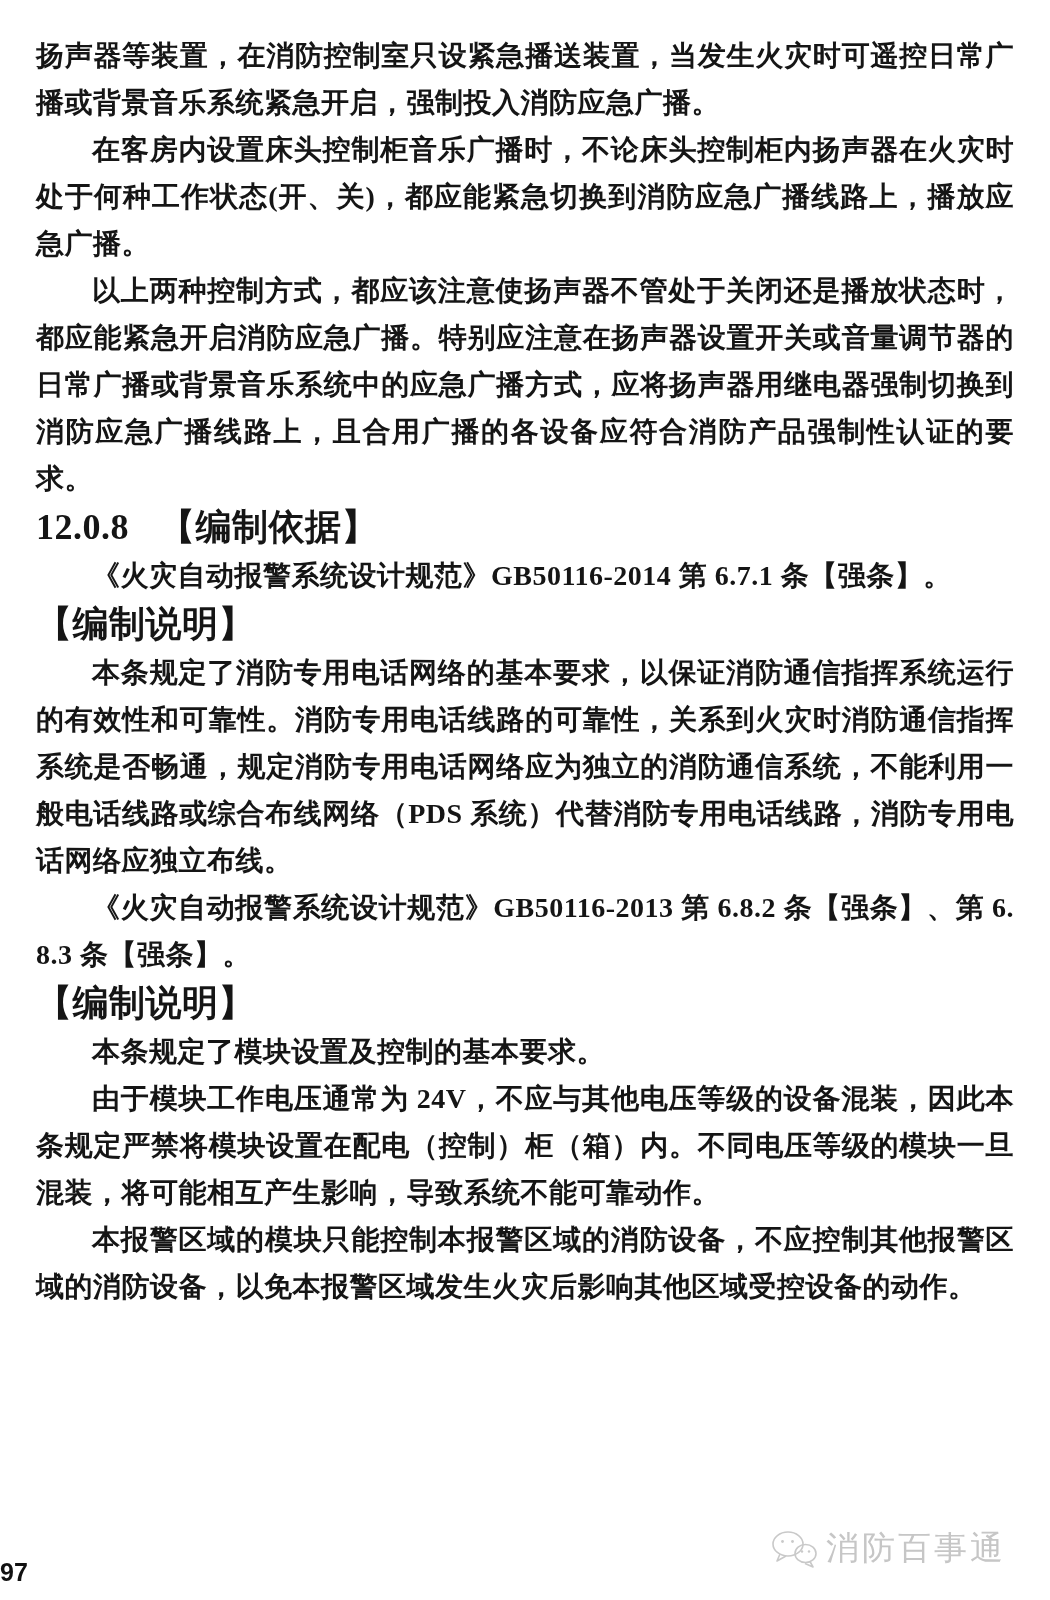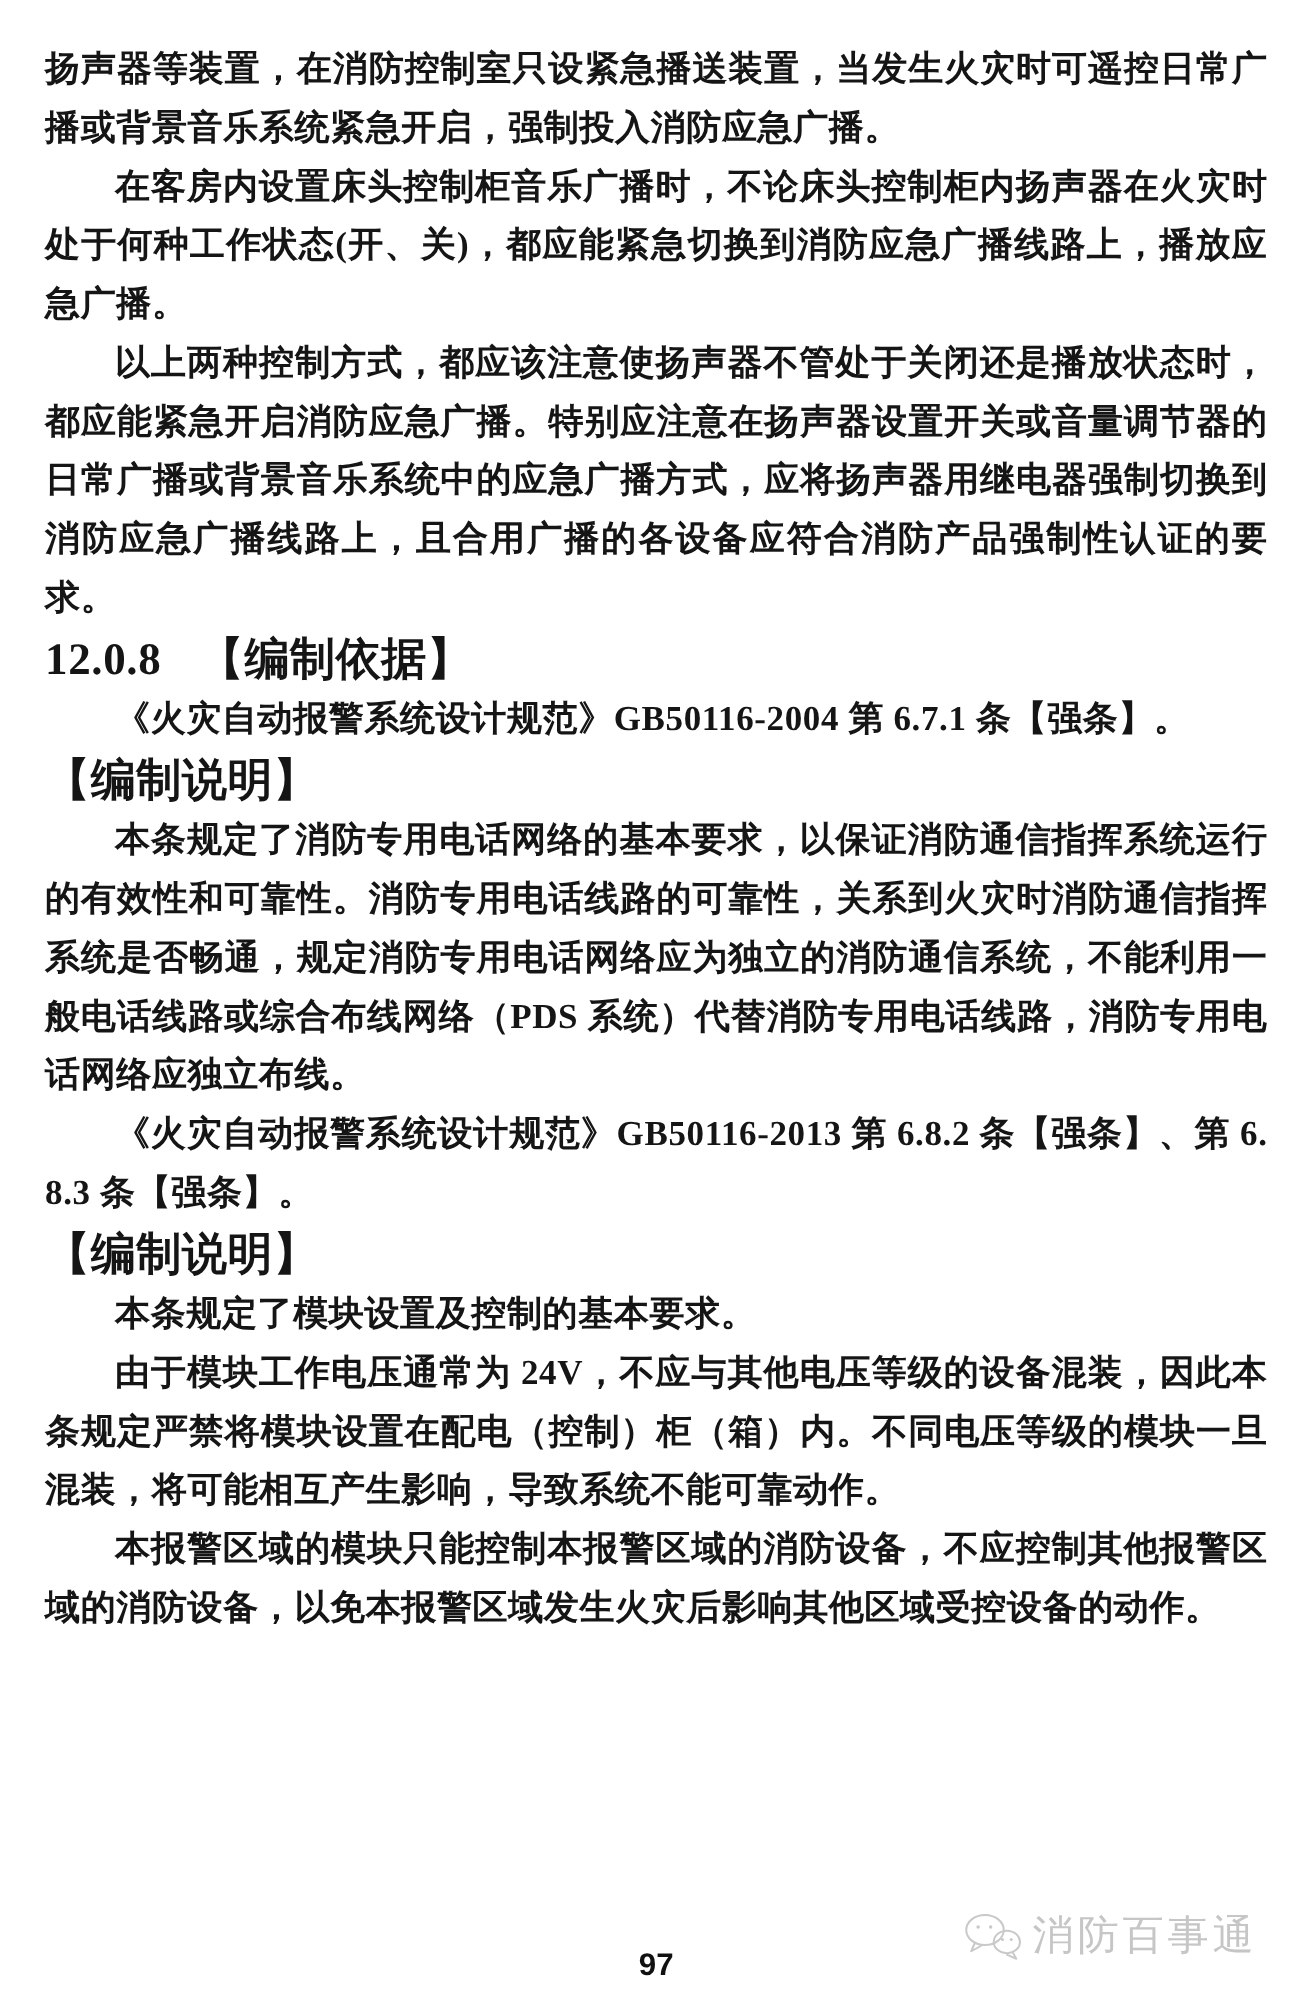--- a/index.html
+++ b/index.html
@@ -69,21 +69,21 @@
     user-select: none;
   }
   .watermark svg {
     display: block;
   }
   .page-number {
     position: absolute;
     top: 1558px;
     left: 0;
     width: 100%;
-    text-align: center;
+    text-align: left;
     font-size: 25px;
     font-weight: 700;
     font-family: "Liberation Sans", "DejaVu Sans", sans-serif;
     color: #111111;
   }
 </style>
 </head>
 <body>
 
 <div class="page">
@@ -94,21 +94,21 @@
 
     <p class="para indent">在客房内设置床头控制柜音乐广播时，不论床头控制柜内扬声器在火灾时处于何种工作状态(开、关)，都应能紧急切换到消防应急广播线路上，播放应急广播。</p>
 
     <p class="para indent">以上两种控制方式，都应该注意使扬声器不管处于关闭还是播放状态时，都应能紧急开启消防应急广播。特别应注意在扬声器设置开关或音量调节器的日常广播或背景音乐系统中的应急广播方式，应将扬声器用继电器强制切换到消防应急广播线路上，且合用广播的各设备应符合消防产品强制性认证的要求。</p>
 
 
     <h2 class="heading">
       <span class="num">12.0.8</span><span>【编制依据】</span>
     </h2>
 
-    <p class="para indent">《火灾自动报警系统设计规范》GB50116-2004 第 6.7.1 条【强条】。</p>
+    <p class="para indent">《火灾自动报警系统设计规范》GB50116-2014 第 6.7.1 条【强条】。</p>
 
     <h2 class="heading">
       <span>【编制说明】</span>
     </h2>
 
     <p class="para indent">本条规定了消防专用电话网络的基本要求，以保证消防通信指挥系统运行的有效性和可靠性。消防专用电话线路的可靠性，关系到火灾时消防通信指挥系统是否畅通，规定消防专用电话网络应为独立的消防通信系统，不能利用一般电话线路或综合布线网络（PDS 系统）代替消防专用电话线路，消防专用电话网络应独立布线。</p>
 
 
     <p class="para indent">《火灾自动报警系统设计规范》GB50116-2013 第 6.8.2 条【强条】、第 6.8.3 条【强条】。</p>
 

